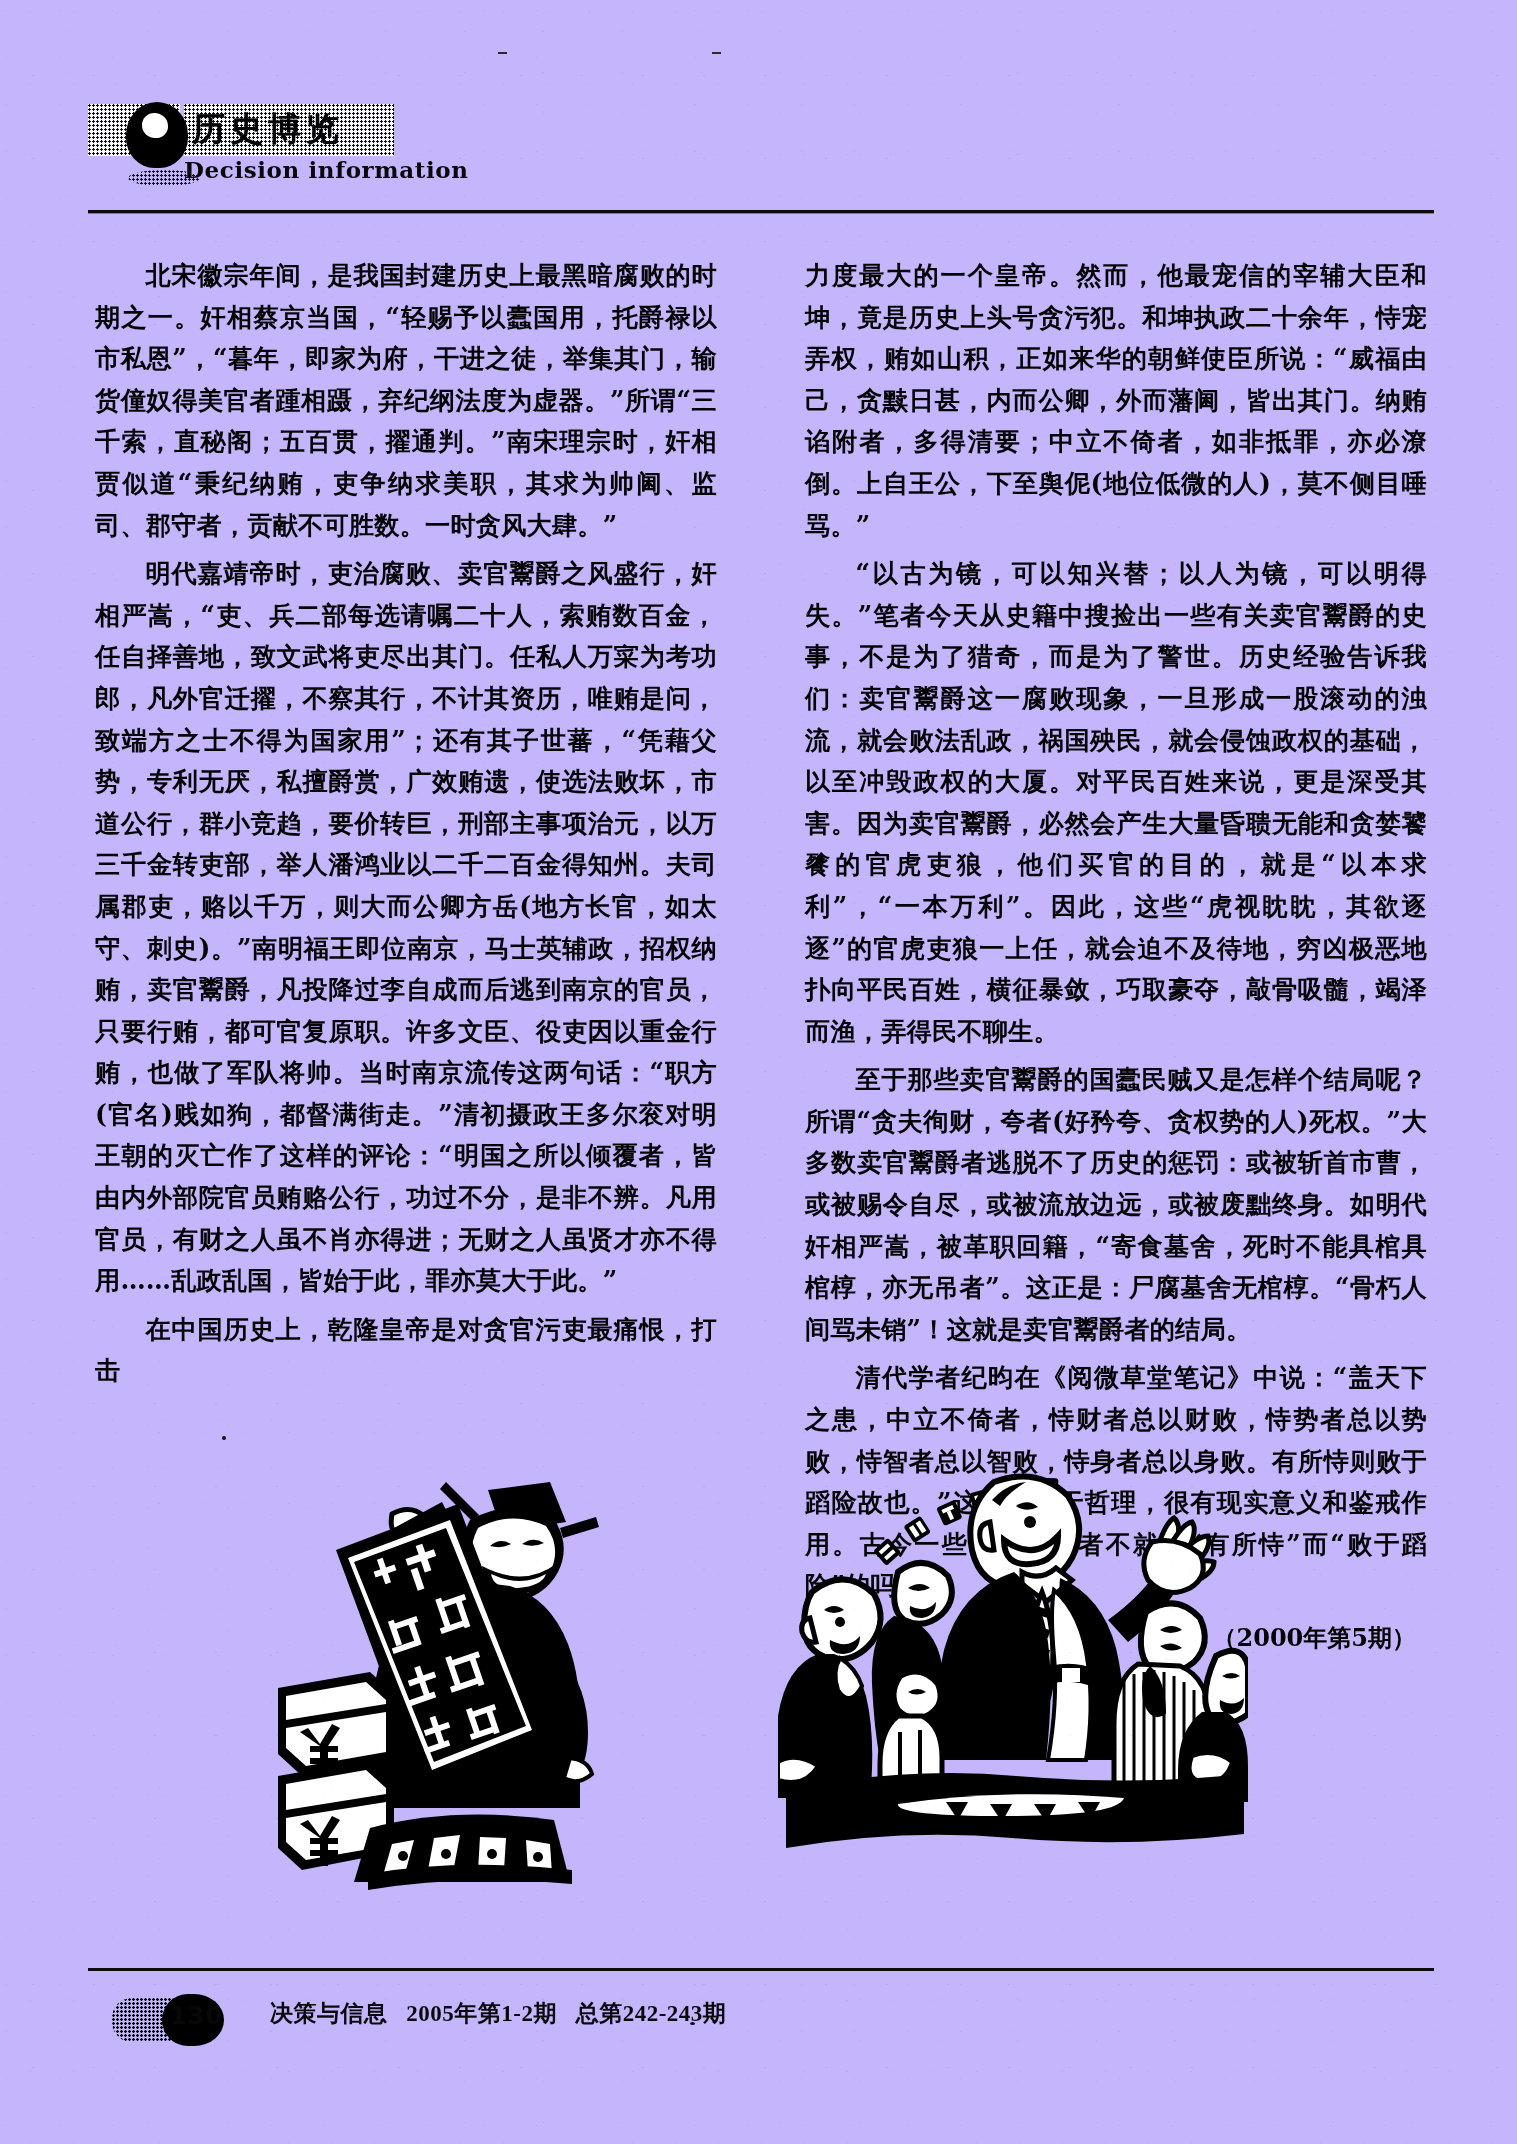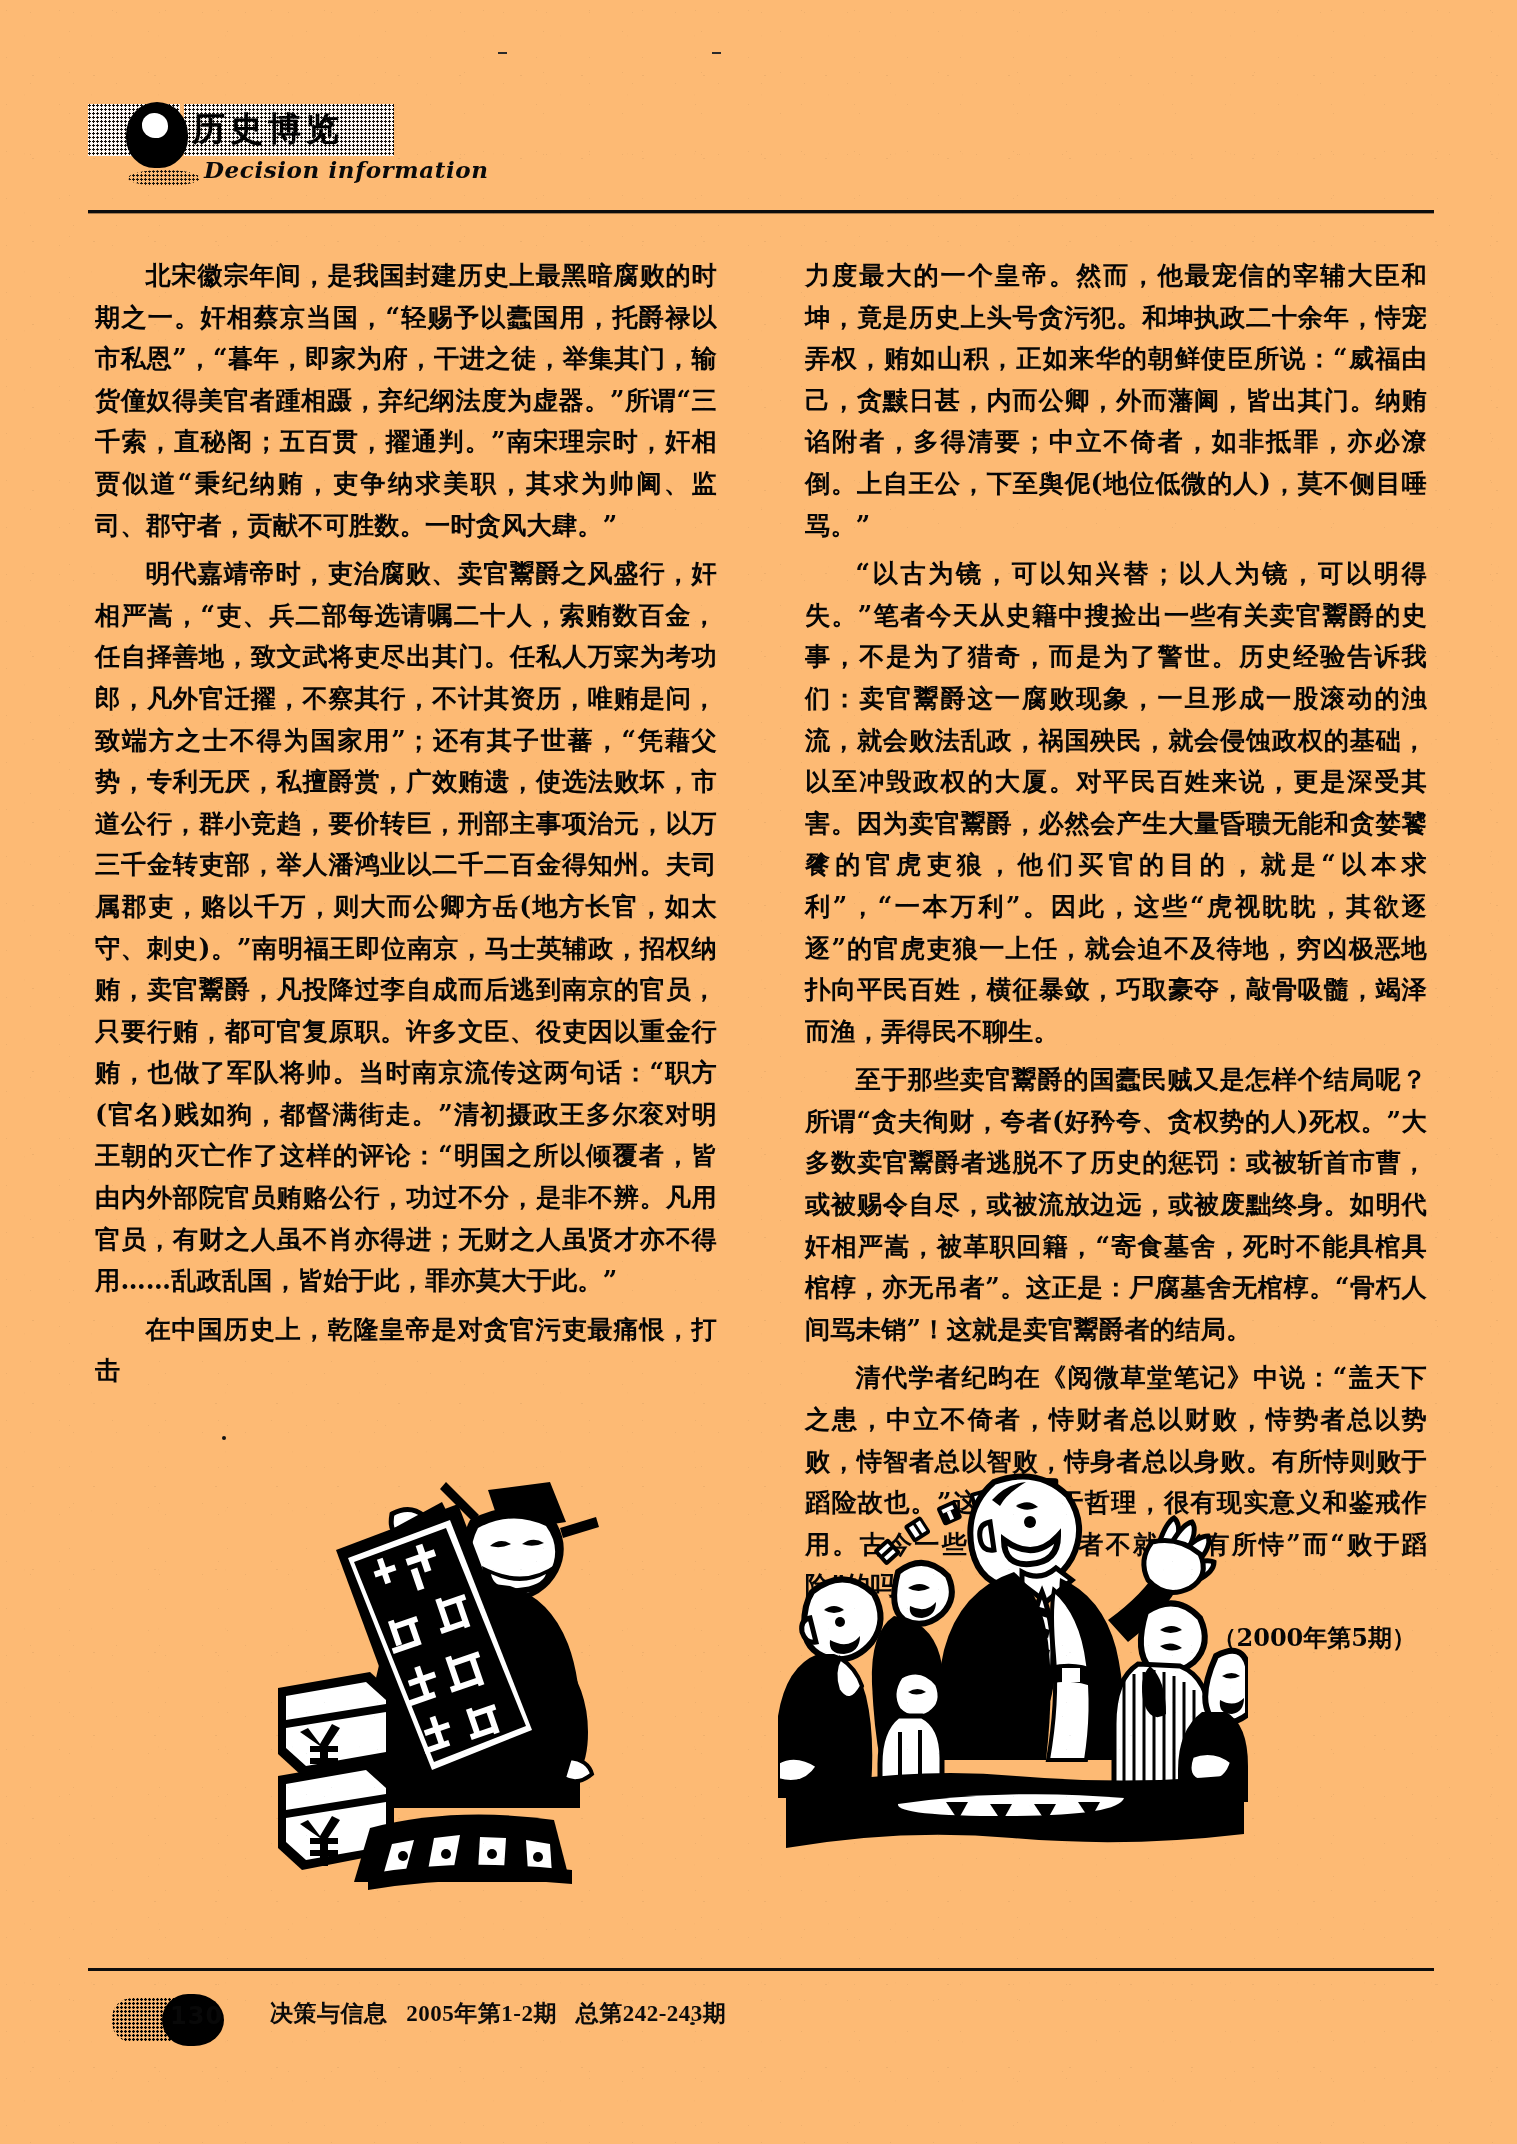--- a/index.html
+++ b/index.html
@@ -10,21 +10,21 @@
   }
   body {
     font-family: "DejaVu Serif", "Liberation Serif", serif;
     color: #000000;
   }
 
   .page {
     position: relative;
     width: 1517px;
     height: 2144px;
-    background: #fdba74;
+    background: #c4b5fd;
     overflow: hidden;
   }
 
   
   .scan-noise {
     position: absolute;
     inset: 0;
     pointer-events: none;
     opacity: .055;
     background-image:
@@ -113,24 +113,23 @@
     font-weight: 700;
     font-size: 33px;
     letter-spacing: 5px;
     color: #000;
     line-height: 44px;
     text-shadow: 0 0 1px rgba(0,0,0,.55);
     mix-blend-mode: multiply;
   }
   .en-title {
     position: absolute;
-    left: 116px;
+    left: 96px;
     top: 60px;
     font-family: "DejaVu Serif", "Liberation Serif", serif;
-    font-style: italic;
     font-weight: 700;
     font-size: 23px;
     letter-spacing: .6px;
     color: #0a0a0a;
   }
 
   
   .rule-top {
     position: absolute;
     left: 88px;

